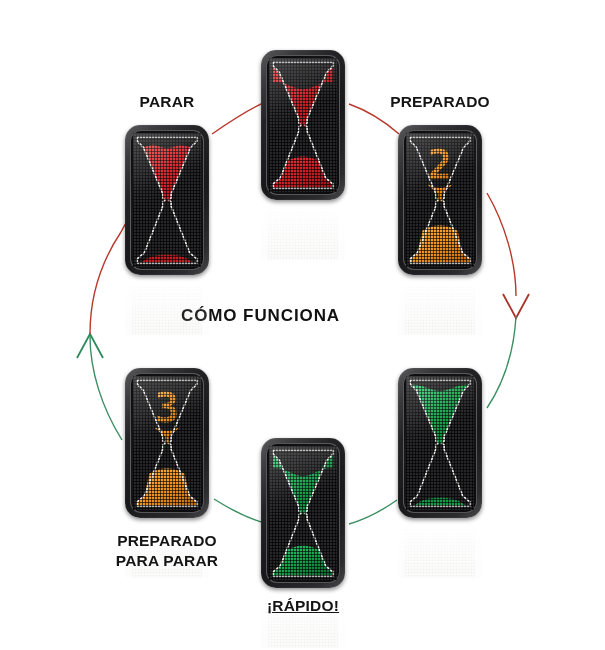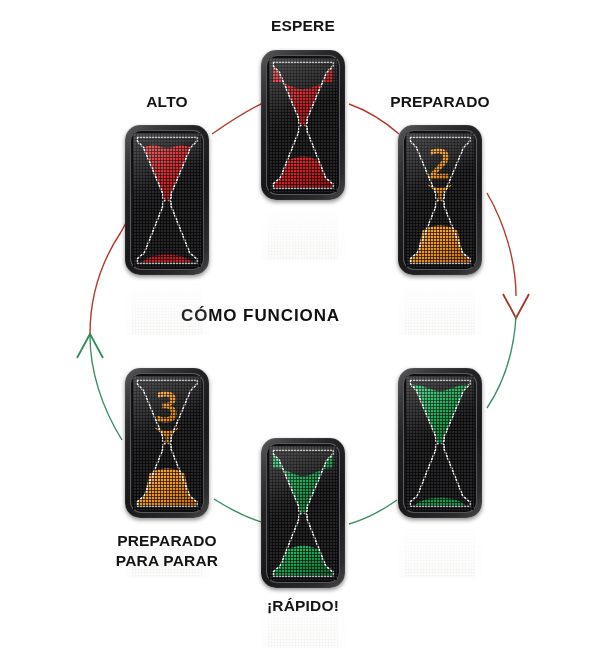--- a/index.html
+++ b/index.html
@@ -144,21 +144,21 @@
     <path d="M 122 440 C 102 408 90 371 90 336" fill="none" stroke="#3c8f62" stroke-width="1.4"></path>
 
     <path d="M 77 358 L 90 334 L 103 358" fill="none" stroke="#2f8b5b" stroke-width="1.8"></path>
 
     <path d="M 90 334 C 90 298 101 262 121 232" fill="none" stroke="#b8392c" stroke-width="1.4"></path>
     <path d="M 121 232 C 126 222 131 214 136 207" fill="none" stroke="#b8392c" stroke-width="1.4"></path>
   </svg>
 
   <div id="center-title">CÓMO FUNCIONA</div>
 
-  <div class="label" style="left:105px;top:92px;width:124px;">ALTO</div>
+  <div class="label" style="left:105px;top:92px;width:124px;">PARAR</div>
   <div class="unit" style="left:125px;top:125px;">
     <div class="device">
       <div class="bezel">
         <div class="screen">
           <div class="dim"></div>
           <div class="glass">
             <svg viewBox="0 0 66 132" preserveAspectRatio="none">
               <defs>
                 <clipPath id="cpTopA">
                     <rect x="0" y="0" width="66" height="66"></rect>
@@ -199,21 +199,20 @@
         </div>
       </div>
     </div>
     <div class="reflection">
       <div class="rdev">
           <div class="rin"></div>
         </div>
     </div>
   </div>
 
-  <div class="label" style="left:241px;top:16px;width:124px;">ESPERE</div>
   <div class="unit" style="left:261px;top:50px;">
     <div class="device">
       <div class="bezel">
         <div class="screen">
           <div class="dim"></div>
           <div class="glass">
             <svg viewBox="0 0 66 132" preserveAspectRatio="none">
               <defs>
                 <clipPath id="cpTopB">
                     <rect x="0" y="0" width="66" height="66"></rect>
@@ -380,21 +379,21 @@
           <div class="gloss2"></div>
         </div>
       </div>
     </div>
     <div class="reflection">
       <div class="rdev">
           <div class="rin"></div>
         </div>
     </div>
   </div>
-  <div class="label" style="left:241px;top:596px;width:124px;">¡RÁPIDO!</div>
+  <div class="label" style="left:241px;top:596px;width:124px;text-decoration:underline;">¡RÁPIDO!</div>
 
   <div class="unit" style="left:125px;top:368px;">
     <div class="device">
       <div class="bezel">
         <div class="screen">
           <div class="dim"></div>
           <div class="glass">
             <svg viewBox="0 0 66 132" preserveAspectRatio="none">
               <defs>
                 <clipPath id="cpBotF">

